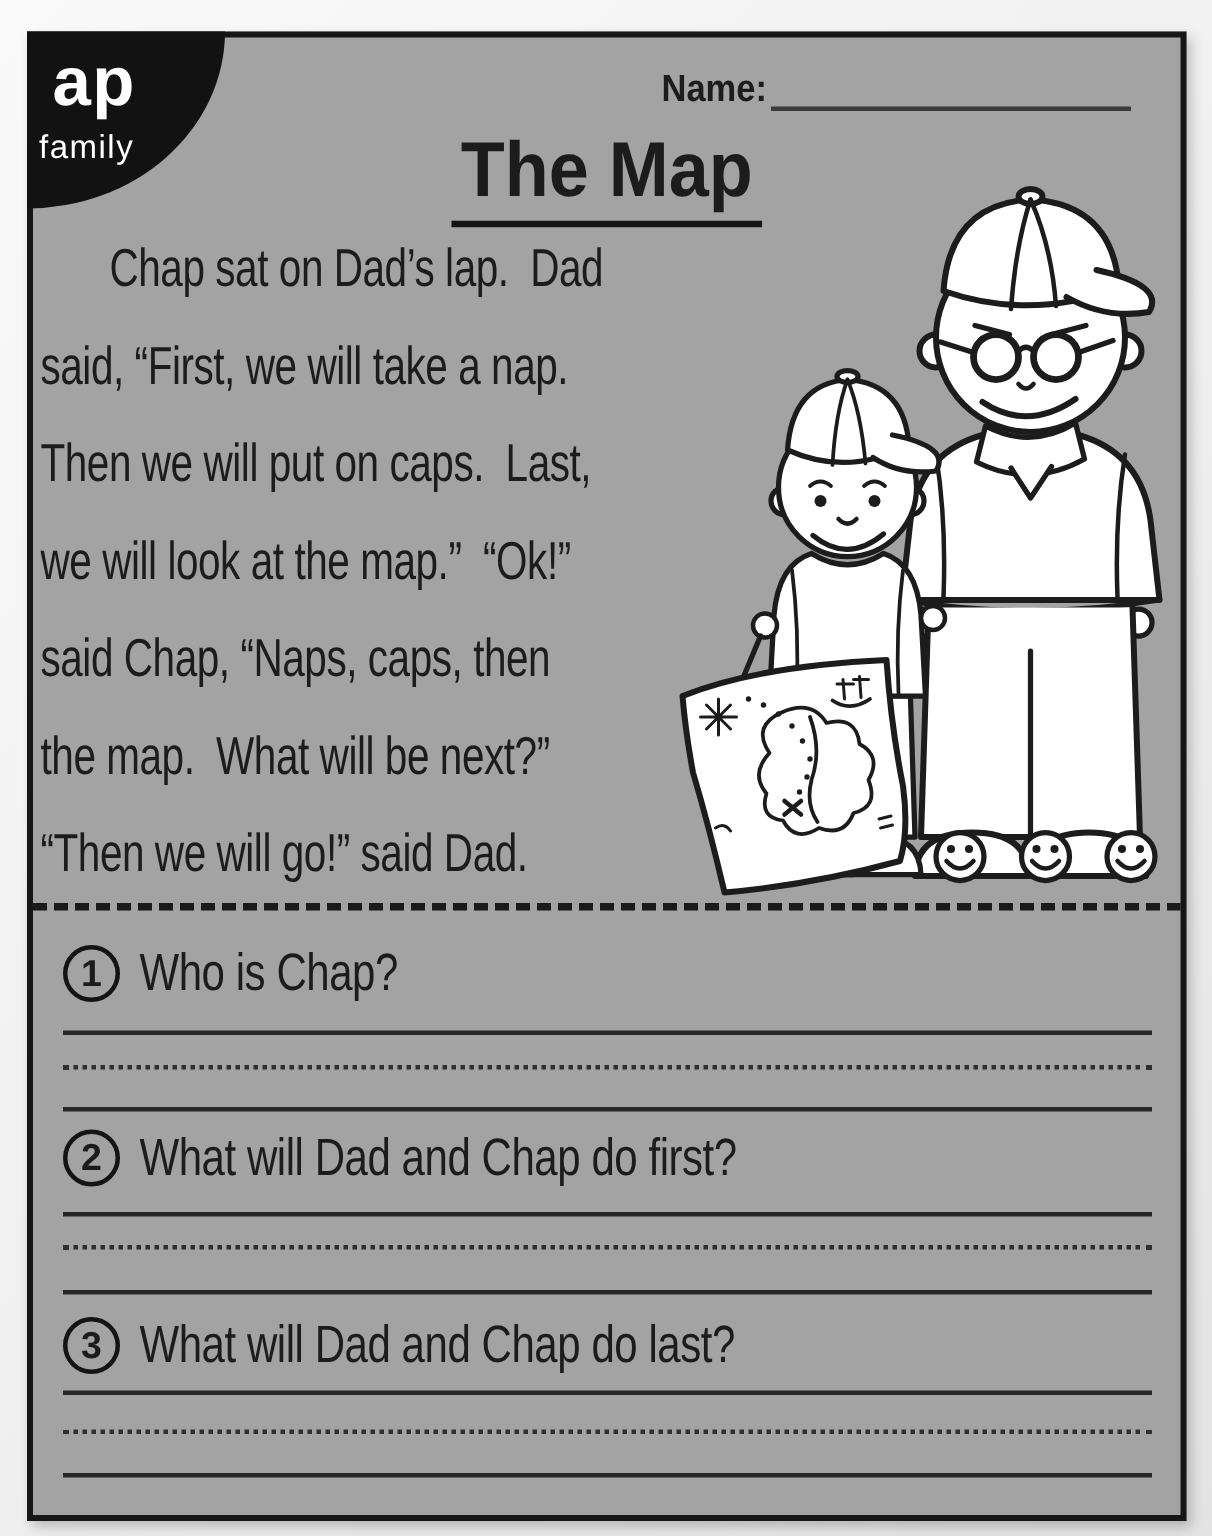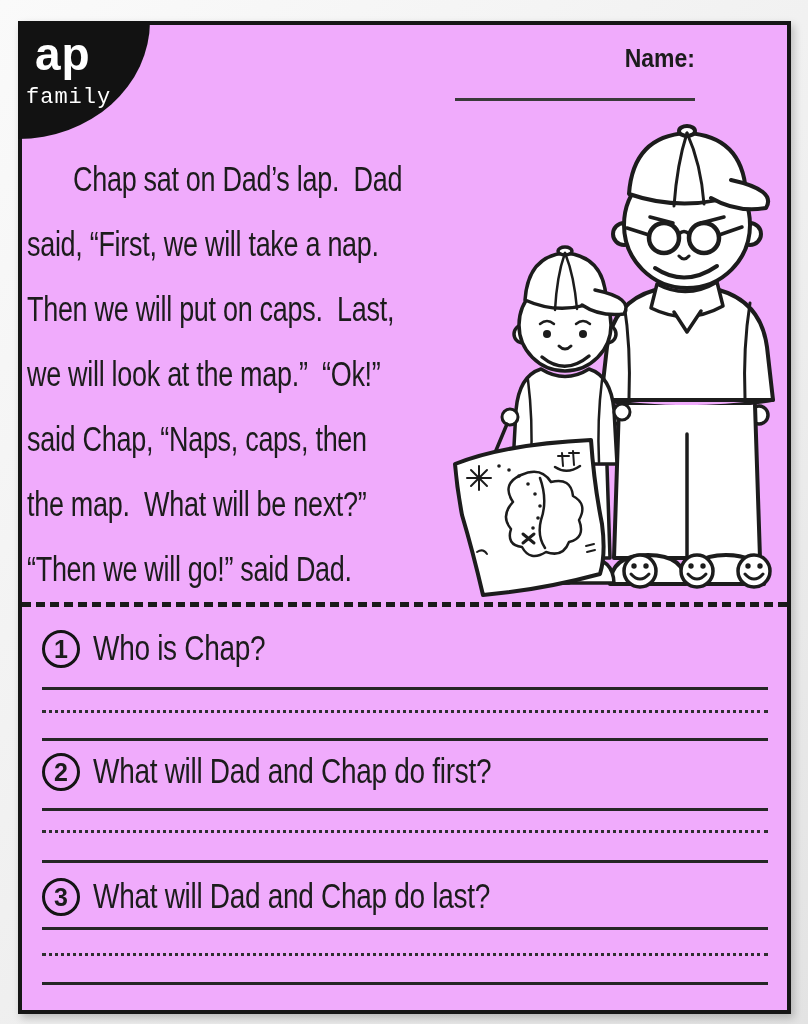--- a/index.html
+++ b/index.html
@@ -4,37 +4,37 @@
 <style>
   html,body{margin:0;padding:0;}
   body{
     width:808px;height:1024px;overflow:hidden;
     background:linear-gradient(135deg,#fafafa 0%,#efefef 55%,#e3e3e3 100%);
     font-family:"Liberation Sans","DejaVu Sans",sans-serif;
     color:#1c1c1c;
   }
   .sheet{
     position:absolute;left:18px;top:21px;width:773px;height:993px;
-    background:#f0abfc;border:4px solid #161616;box-sizing:border-box;
+    background:#a3a3a3;border:4px solid #161616;box-sizing:border-box;
     box-shadow:3px 4px 8px rgba(0,0,0,.22);
   }
   
   .badge{
     position:absolute;left:-4px;top:-4px;width:132px;height:118px;
     background:#121212;border-bottom-right-radius:100% 100%;
   }
   .badge .brand{
     position:absolute;left:17px;top:6px;font-size:46px;font-weight:700;
     color:#fff;letter-spacing:1px;
   }
   .badge .sub{
-    position:absolute;left:8px;top:64px;font-size:22px;color:#fff;letter-spacing:1px;font-family:Liberation Mono, monospace;
-  }
-  
-  .name-row{position:absolute;left:430px;top:22px;display:flex;align-items:flex-end;flex-direction:column;}
+    position:absolute;left:8px;top:64px;font-size:22px;color:#fff;letter-spacing:1px;
+  }
+  
+  .name-row{position:absolute;left:419px;top:22px;display:flex;align-items:flex-start;}
   .name-label{font-size:23px;font-weight:700;transform:scaleY(1.1);transform-origin:left bottom;}
   .name-line{width:240px;height:24px;border-bottom:3px solid #3a3a3a;margin-left:3px;}
   
   .title-wrap{position:absolute;left:0;right:0;top:62px;text-align:center;}
   .title{
     display:inline-block;font-size:48px;font-weight:700;letter-spacing:0px;
     border-bottom:4px solid #141414;padding:0 6px 3px 6px;transform:scaleY(1.08);
   }
   
   .passage{position:absolute;left:5px;top:122px;width:450px;}
@@ -73,20 +73,23 @@
   <div class="badge">
     <div class="brand">ap</div>
     <div class="sub">family</div>
   </div>
 
   <div class="name-row">
     <span class="name-label">Name:</span>
     <span class="name-line"></span>
   </div>
 
+  <div class="title-wrap">
+    <span class="title">The Map</span>
+  </div>
 
   <div class="passage">
     <div class="p-line indent">Chap sat on Dad’s lap.  Dad</div>
     <div class="p-line">said, “First, we will take a nap.</div>
     <div class="p-line">Then we will put on caps.  Last,</div>
     <div class="p-line">we will look at the map.”  “Ok!”</div>
     <div class="p-line">said Chap, “Naps, caps, then</div>
     <div class="p-line">the map.  What will be next?”</div>
     <div class="p-line">“Then we will go!” said Dad.</div>
   </div>

